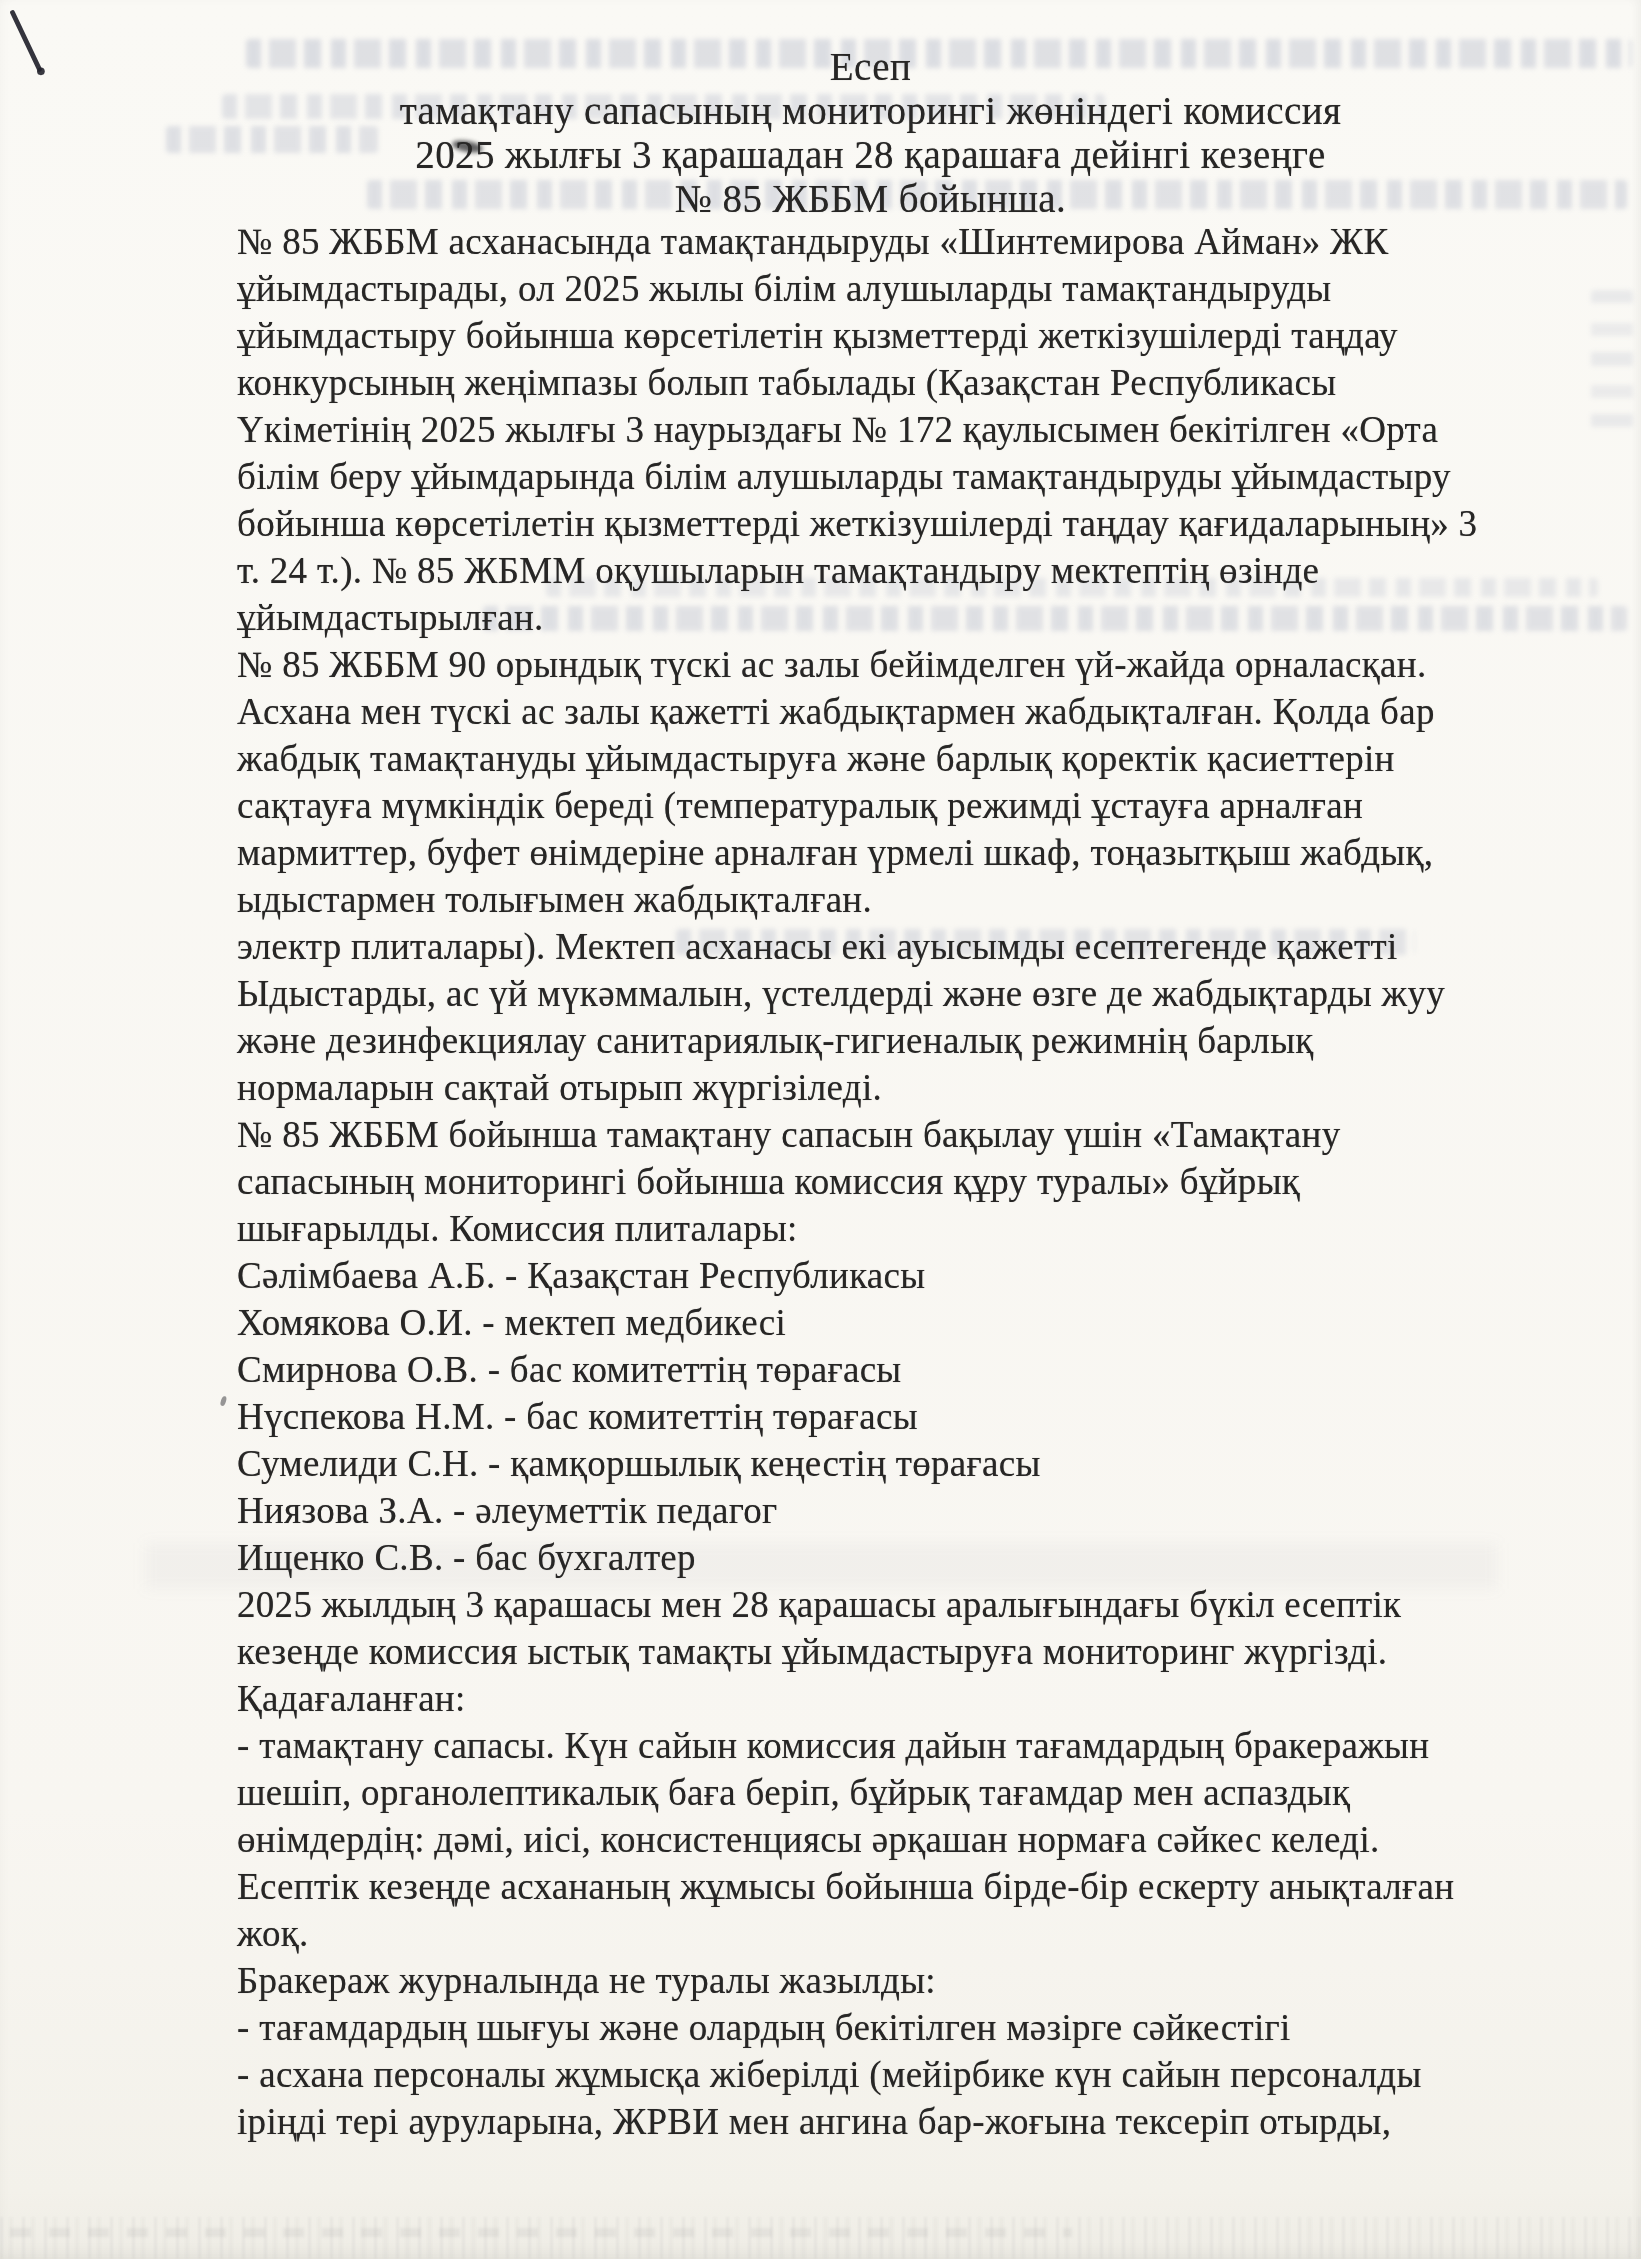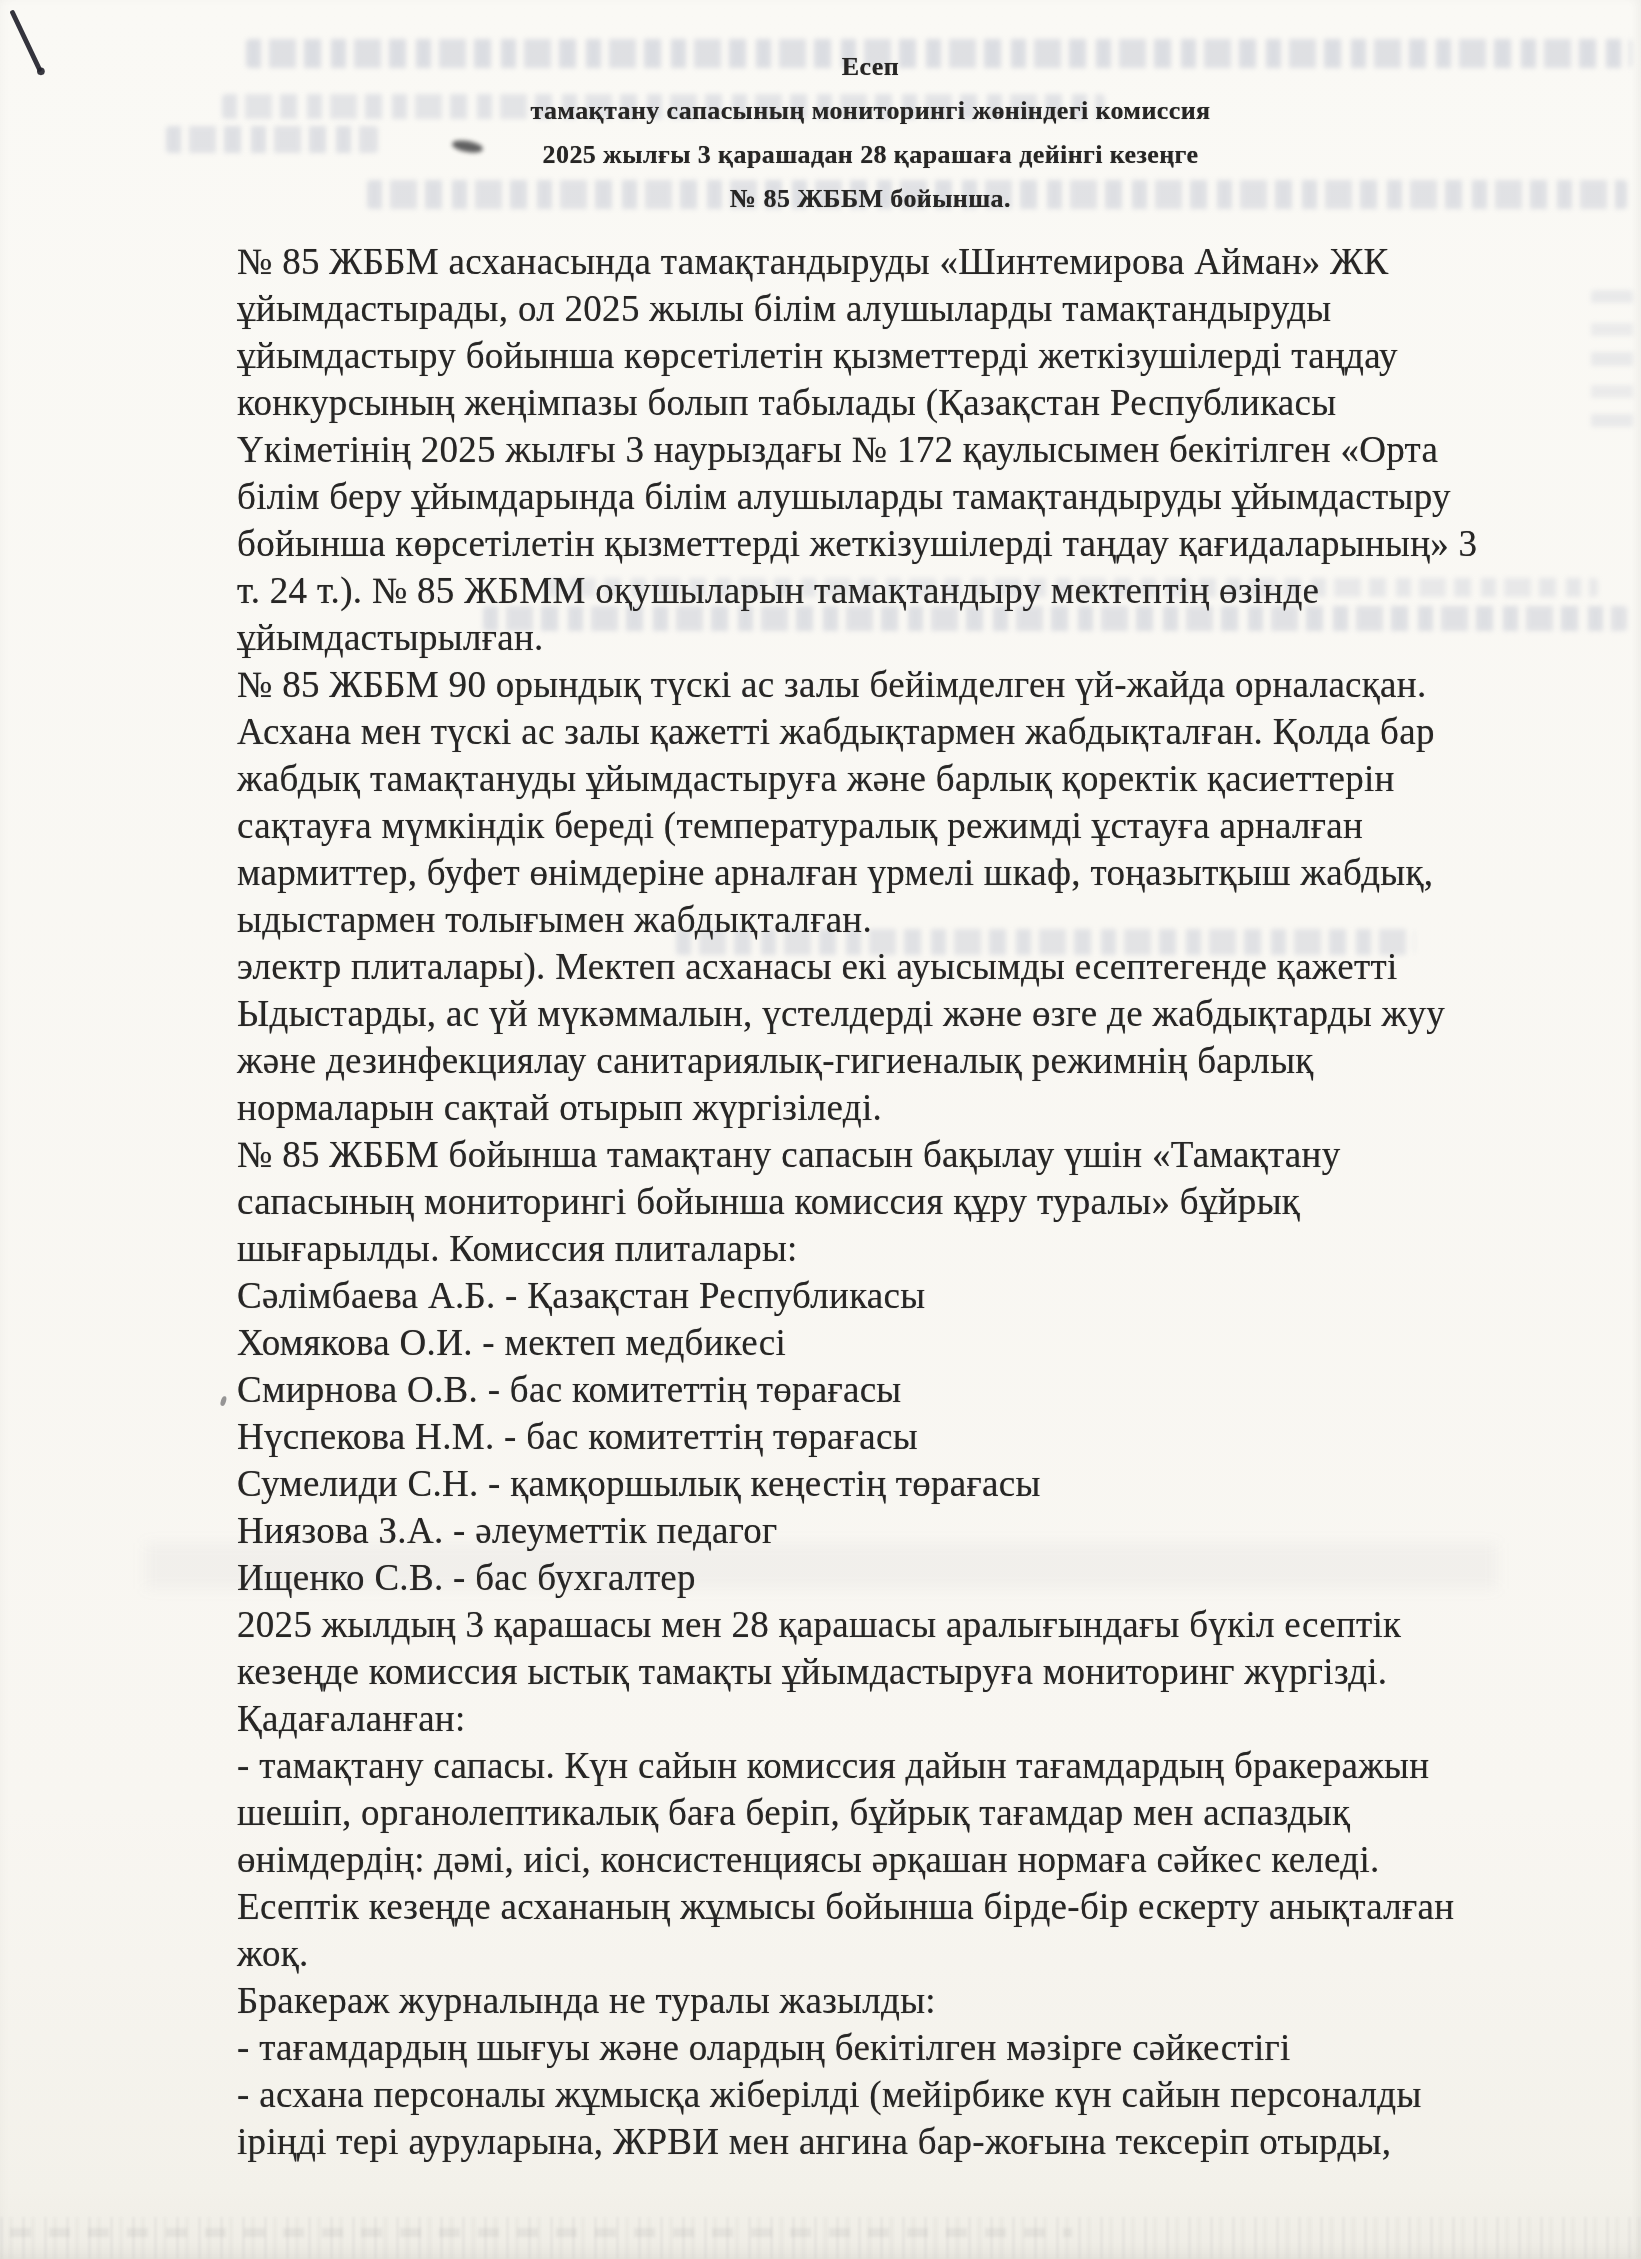--- a/index.html
+++ b/index.html
@@ -16,32 +16,32 @@
     box-shadow: inset -4.8px 0 9.7px rgba(0,0,0,0.025), inset 0 -7.7px 13.5px rgba(0,0,0,0.035);
   }
 
   
   .title-block {
     position: absolute;
     left: 237px;
     top: 45px;
     width: 1267px;
     text-align: center;
-    font-weight: bold;
-    font-size: 26px;
+    font-weight: normal;
+    font-size: 39px;
     line-height: 44px;
     letter-spacing: 0.4px;
     text-shadow: 0 0 0.7px rgba(35,35,35,0.6);
   }
 
   
   .body-text {
     position: absolute;
     left: 237px;
-    top: 238px;
+    top: 218px;
     width: 1284px;
     font-size: 37px;
     line-height: 47px;
     letter-spacing: 0.3px;
     white-space: nowrap;
     text-shadow: 0 0 0.7px rgba(35,35,35,0.55);
   }
   .body-line { height: 47px; }
 
   

